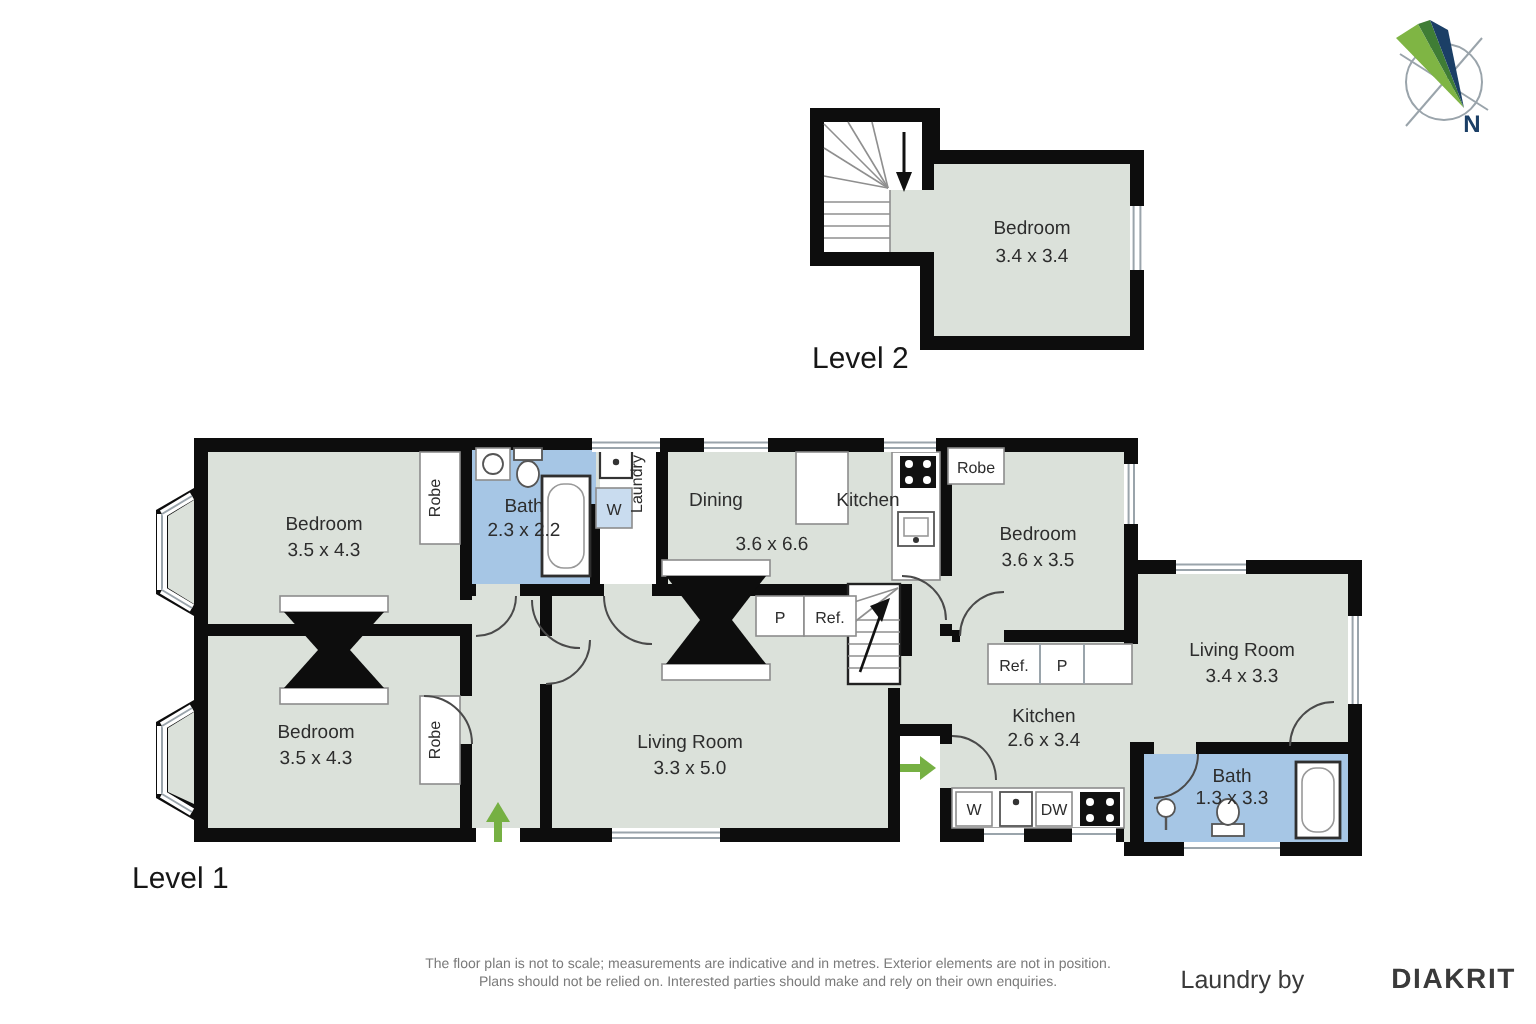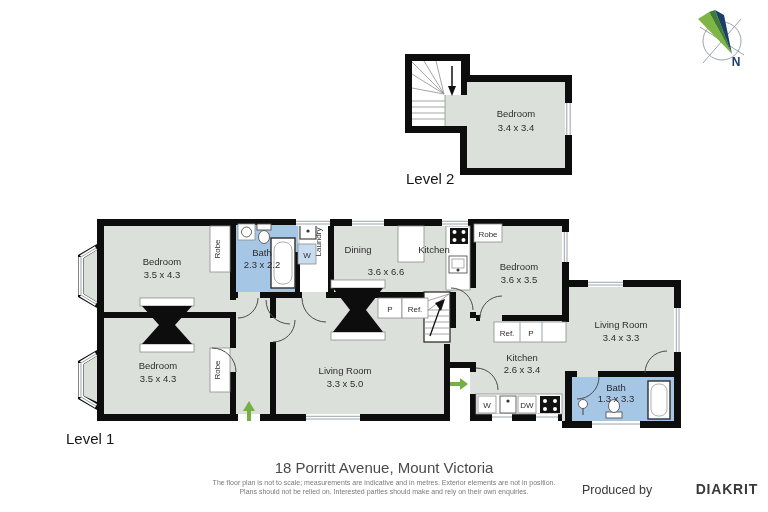--- a/index.html
+++ b/index.html
@@ -297,17 +297,16 @@
     <text x="507" y="335.5" class="sm">Ref.</text>
     <text x="531" y="335.5" class="sm">P</text>
     <text x="487" y="407.5" class="sm">W</text>
     <text x="527" y="407.5" class="sm">DW</text>
 
     <text x="66" y="444" class="lvl">Level 1</text>
   </g>
 </svg>
 
   
-  <div class="footer-address">18 Porritt Avenue, Mount Victoria</div>
   <div class="footer-disc" style="top:479px">The floor plan is not to scale; measurements are indicative and in metres. Exterior elements are not in position.</div>
   <div class="footer-disc" style="top:488px">Plans should not be relied on. Interested parties should make and rely on their own enquiries.</div>
-  <div class="footer-credit"><span>Produced by</span> <b>DIAKRIT</b></div>
+  <div class="footer-credit"><span>Laundry by</span> <b>DIAKRIT</b></div>
 </div>
 
 </body></html>

